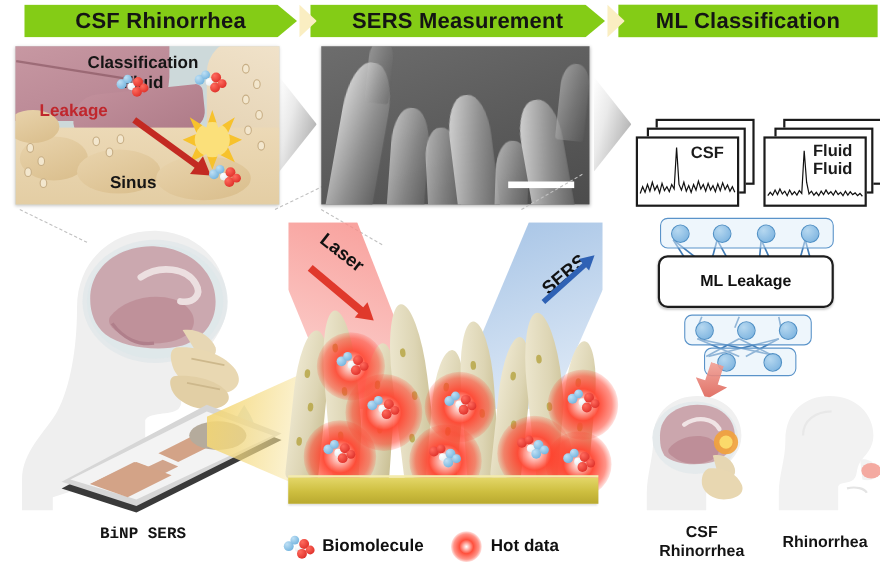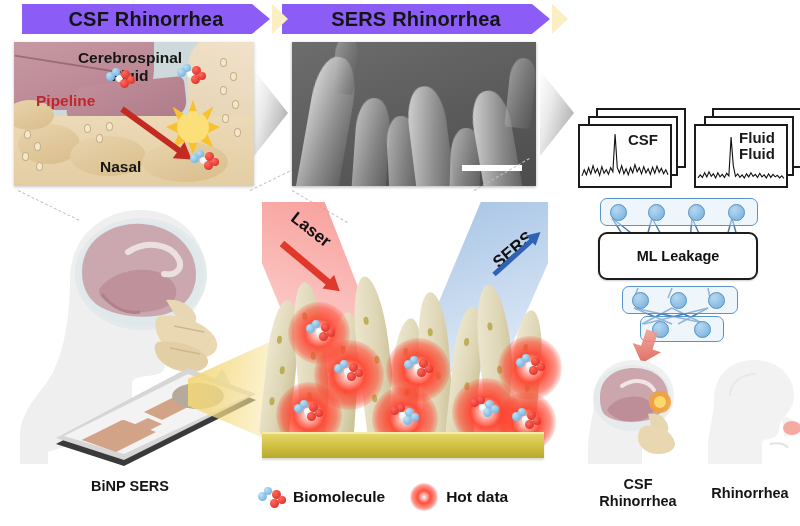--- a/index.html
+++ b/index.html
@@ -2,21 +2,21 @@
 <html><head>
 <meta charset="utf-8">
 <style>
   html,body{margin:0;padding:0;background:#fff;}
   body{width:800px;height:526px;position:relative;overflow:hidden;
        font-family:"Liberation Sans", sans-serif;color:#1a1a1a;}
   .stage{position:absolute;inset:0;}
   .abs{position:absolute;}
 
   
-  .banner{position:absolute;top:4px;height:30px;background:#8b5cf6;
+  .banner{position:absolute;top:4px;height:30px;background:#84cc16;
     display:flex;align-items:center;justify-content:center;
     clip-path:polygon(0 0, calc(100% - 18px) 0, 100% 50%, calc(100% - 18px) 100%, 0 100%);}
   .banner.b1{left:22px;width:248px;}
   .banner.b2{left:282px;width:268px;}
   .banner.b3{left:562px;width:236px;
     clip-path:polygon(0 0, calc(100% - 0px) 0, 100% 0, 100% 100%, 0 100%);}
   .banner span{font-size:20px;font-weight:bold;letter-spacing:.2px;color:#141414;white-space:nowrap;}
 
   
   .notch{position:absolute;top:4px;height:30px;width:16px;background:#faeec2;
@@ -128,21 +128,24 @@
 </style>
 </head>
 <body>
 
 <div class="stage">
 
   <div class="banner b1">
     <span>CSF Rhinorrhea</span>
   </div>
   <div class="banner b2">
-    <span>SERS Rhinorrhea</span>
+    <span>SERS Measurement</span>
+  </div>
+  <div class="banner b3">
+    <span>ML Classification</span>
   </div>
   <div class="notch" style="left:272px;"></div>
   <div class="notch" style="left:552px;"></div>
 
   <div class="greyarrow" style="left:254px;top:70px;"></div>
   <div class="greyarrow" style="left:540px;top:70px;"></div>
 
   <div class="inset1">
     <div class="a-brainblock"></div>
     <div class="a-brainblock2"></div>
@@ -161,24 +164,24 @@
     <div class="a-speck" style="left:92px;top:80px;"></div>
     <div class="a-speck" style="left:206px;top:16px;"></div>
     <div class="a-speck" style="left:216px;top:30px;"></div>
     <div class="a-speck" style="left:206px;top:44px;"></div>
     <div class="a-speck" style="left:218px;top:58px;"></div>
     <div class="a-speck" style="left:208px;top:72px;"></div>
     <div class="a-speck" style="left:220px;top:86px;"></div>
 
     <div class="burst" style="left:152px;top:58px;"></div>
 
-    <div class="lab-csf" style="left:26px;top:8px;width:180px;">Cerebrospinal</div>
+    <div class="lab-csf" style="left:26px;top:8px;width:180px;">Classification</div>
     <div class="lab-csf" style="left:26px;top:26px;width:180px;">Fluid</div>
-    <div class="lab-leak" style="left:22px;top:50px;">Pipeline</div>
-    <div class="lab-sinus" style="left:86px;top:116px;">Nasal</div>
+    <div class="lab-leak" style="left:22px;top:50px;">Leakage</div>
+    <div class="lab-sinus" style="left:86px;top:116px;">Sinus</div>
 
     <div class="redarrow" style="left:108px;top:64px;transform:rotate(36deg);"></div>
 
     <div class="mol" style="left:92px;top:26px;width:30px;height:22px;">
       <i class="b" style="left:0;top:4px;width:9px;height:9px;"></i>
       <i class="b" style="left:6px;top:0px;width:8px;height:8px;"></i>
       <i class="w" style="left:10px;top:7px;width:7px;height:7px;"></i>
       <i class="r" style="left:15px;top:2px;width:9px;height:9px;"></i>
       <i class="r" style="left:14px;top:11px;width:9px;height:9px;"></i>
       <i class="r" style="left:21px;top:8px;width:8px;height:8px;"></i>
@@ -232,21 +235,21 @@
     <polygon points="4,90 136,20 204,46 72,112" fill="#d6d6d6"></polygon>
     <polygon points="12,88 136,26 196,48 72,106" fill="#f3f3f3"></polygon>
     <polygon points="30,92 70,72 82,76 58,88 96,70 110,76 66,98" fill="#cf9f85" opacity=".95"></polygon>
     <polygon points="30,92 72,72 104,84 64,104" fill="#d3a387"></polygon>
     <polygon points="92,64 124,48 142,56 110,72" fill="#d3a387"></polygon>
     <ellipse cx="146" cy="48" rx="26" ry="13" fill="#b5ab9c"></ellipse>
   </svg>
 
   <div class="wedge"></div>
 
-  <div class="lab-sub" style="top:478px;">BiNP SERS</div>
+  <div class="lab-sub" style="top:478px;font-family:Liberation Mono, monospace;">BiNP SERS</div>
 
   <div class="sem">
     <div class="pillar" style="left:14px;top:14px;width:42px;height:150px;transform:rotate(10deg);"></div>
     <div class="pillar" style="left:62px;top:56px;width:34px;height:110px;transform:rotate(4deg);opacity:.8;"></div>
     <div class="pillar" style="left:96px;top:74px;width:30px;height:96px;transform:rotate(-3deg);opacity:.72;"></div>
     <div class="pillar" style="left:120px;top:44px;width:38px;height:130px;transform:rotate(-7deg);"></div>
     <div class="pillar" style="left:158px;top:86px;width:30px;height:90px;transform:rotate(2deg);opacity:.7;"></div>
     <div class="pillar" style="left:186px;top:48px;width:38px;height:124px;transform:rotate(-10deg);"></div>
     <div class="pillar" style="left:216px;top:16px;width:26px;height:70px;transform:rotate(6deg);opacity:.5;"></div>
     <div class="pillar" style="left:42px;top:-6px;width:22px;height:58px;transform:rotate(6deg);opacity:.4;"></div>

